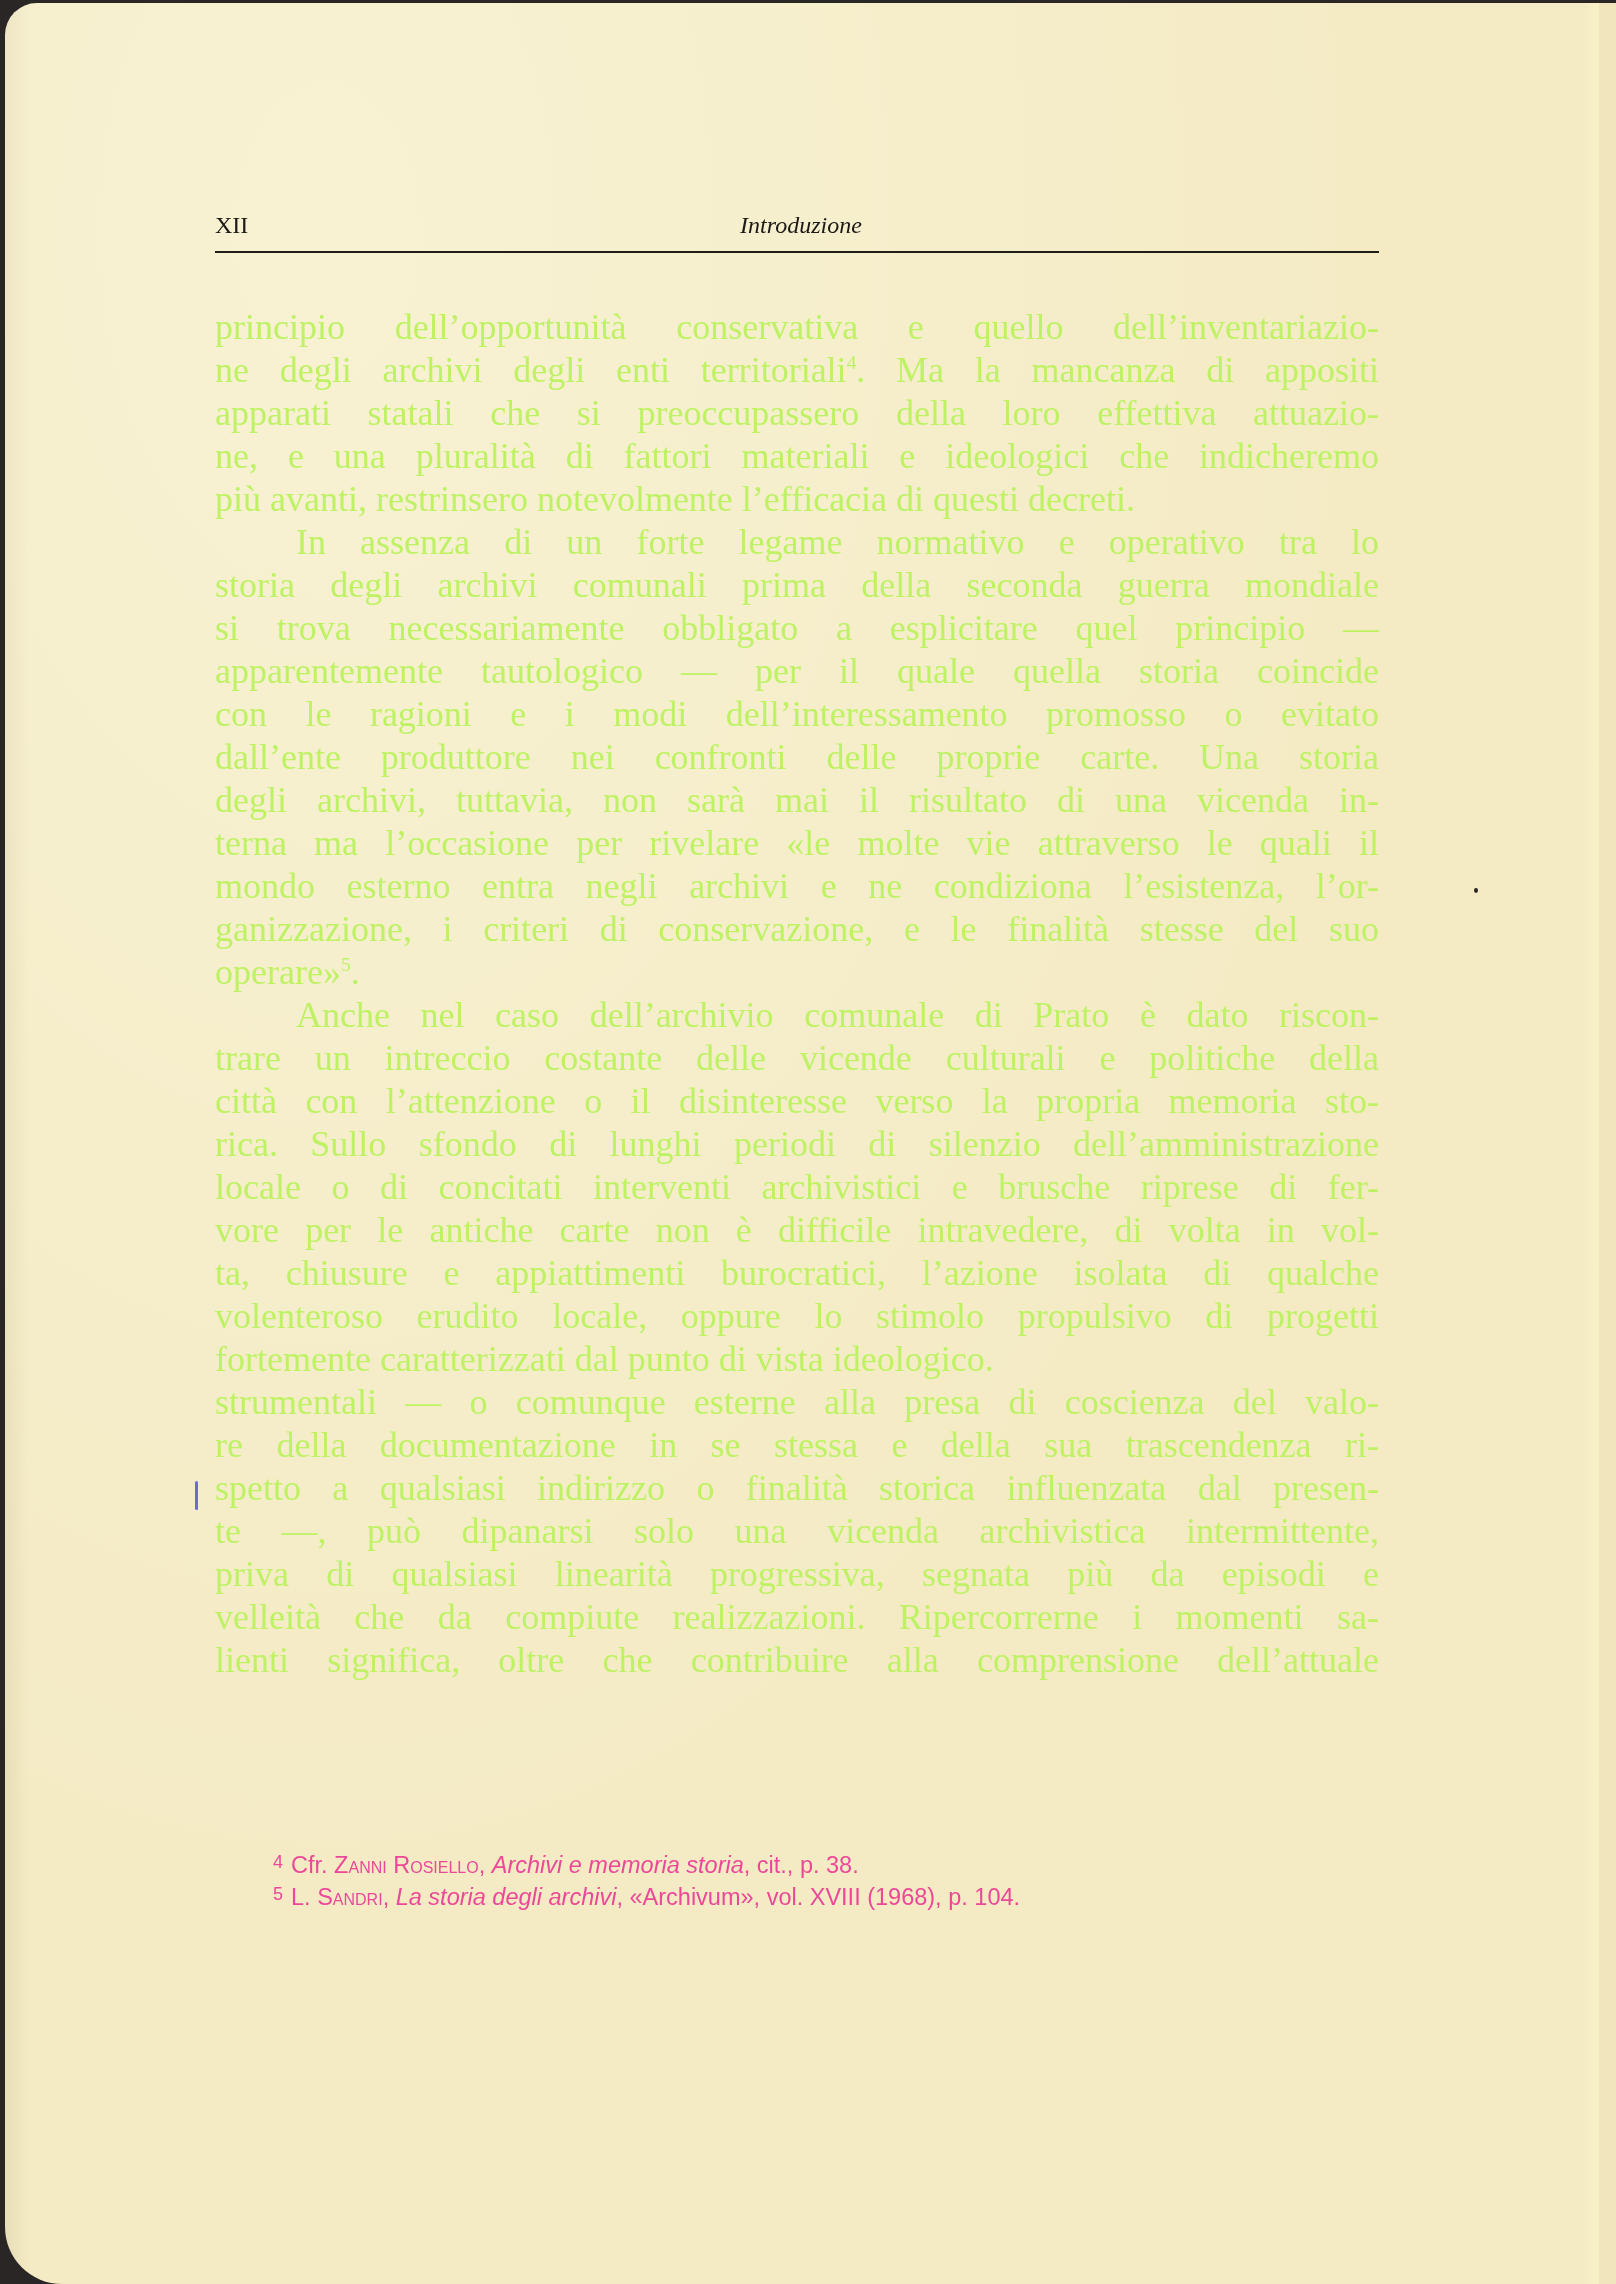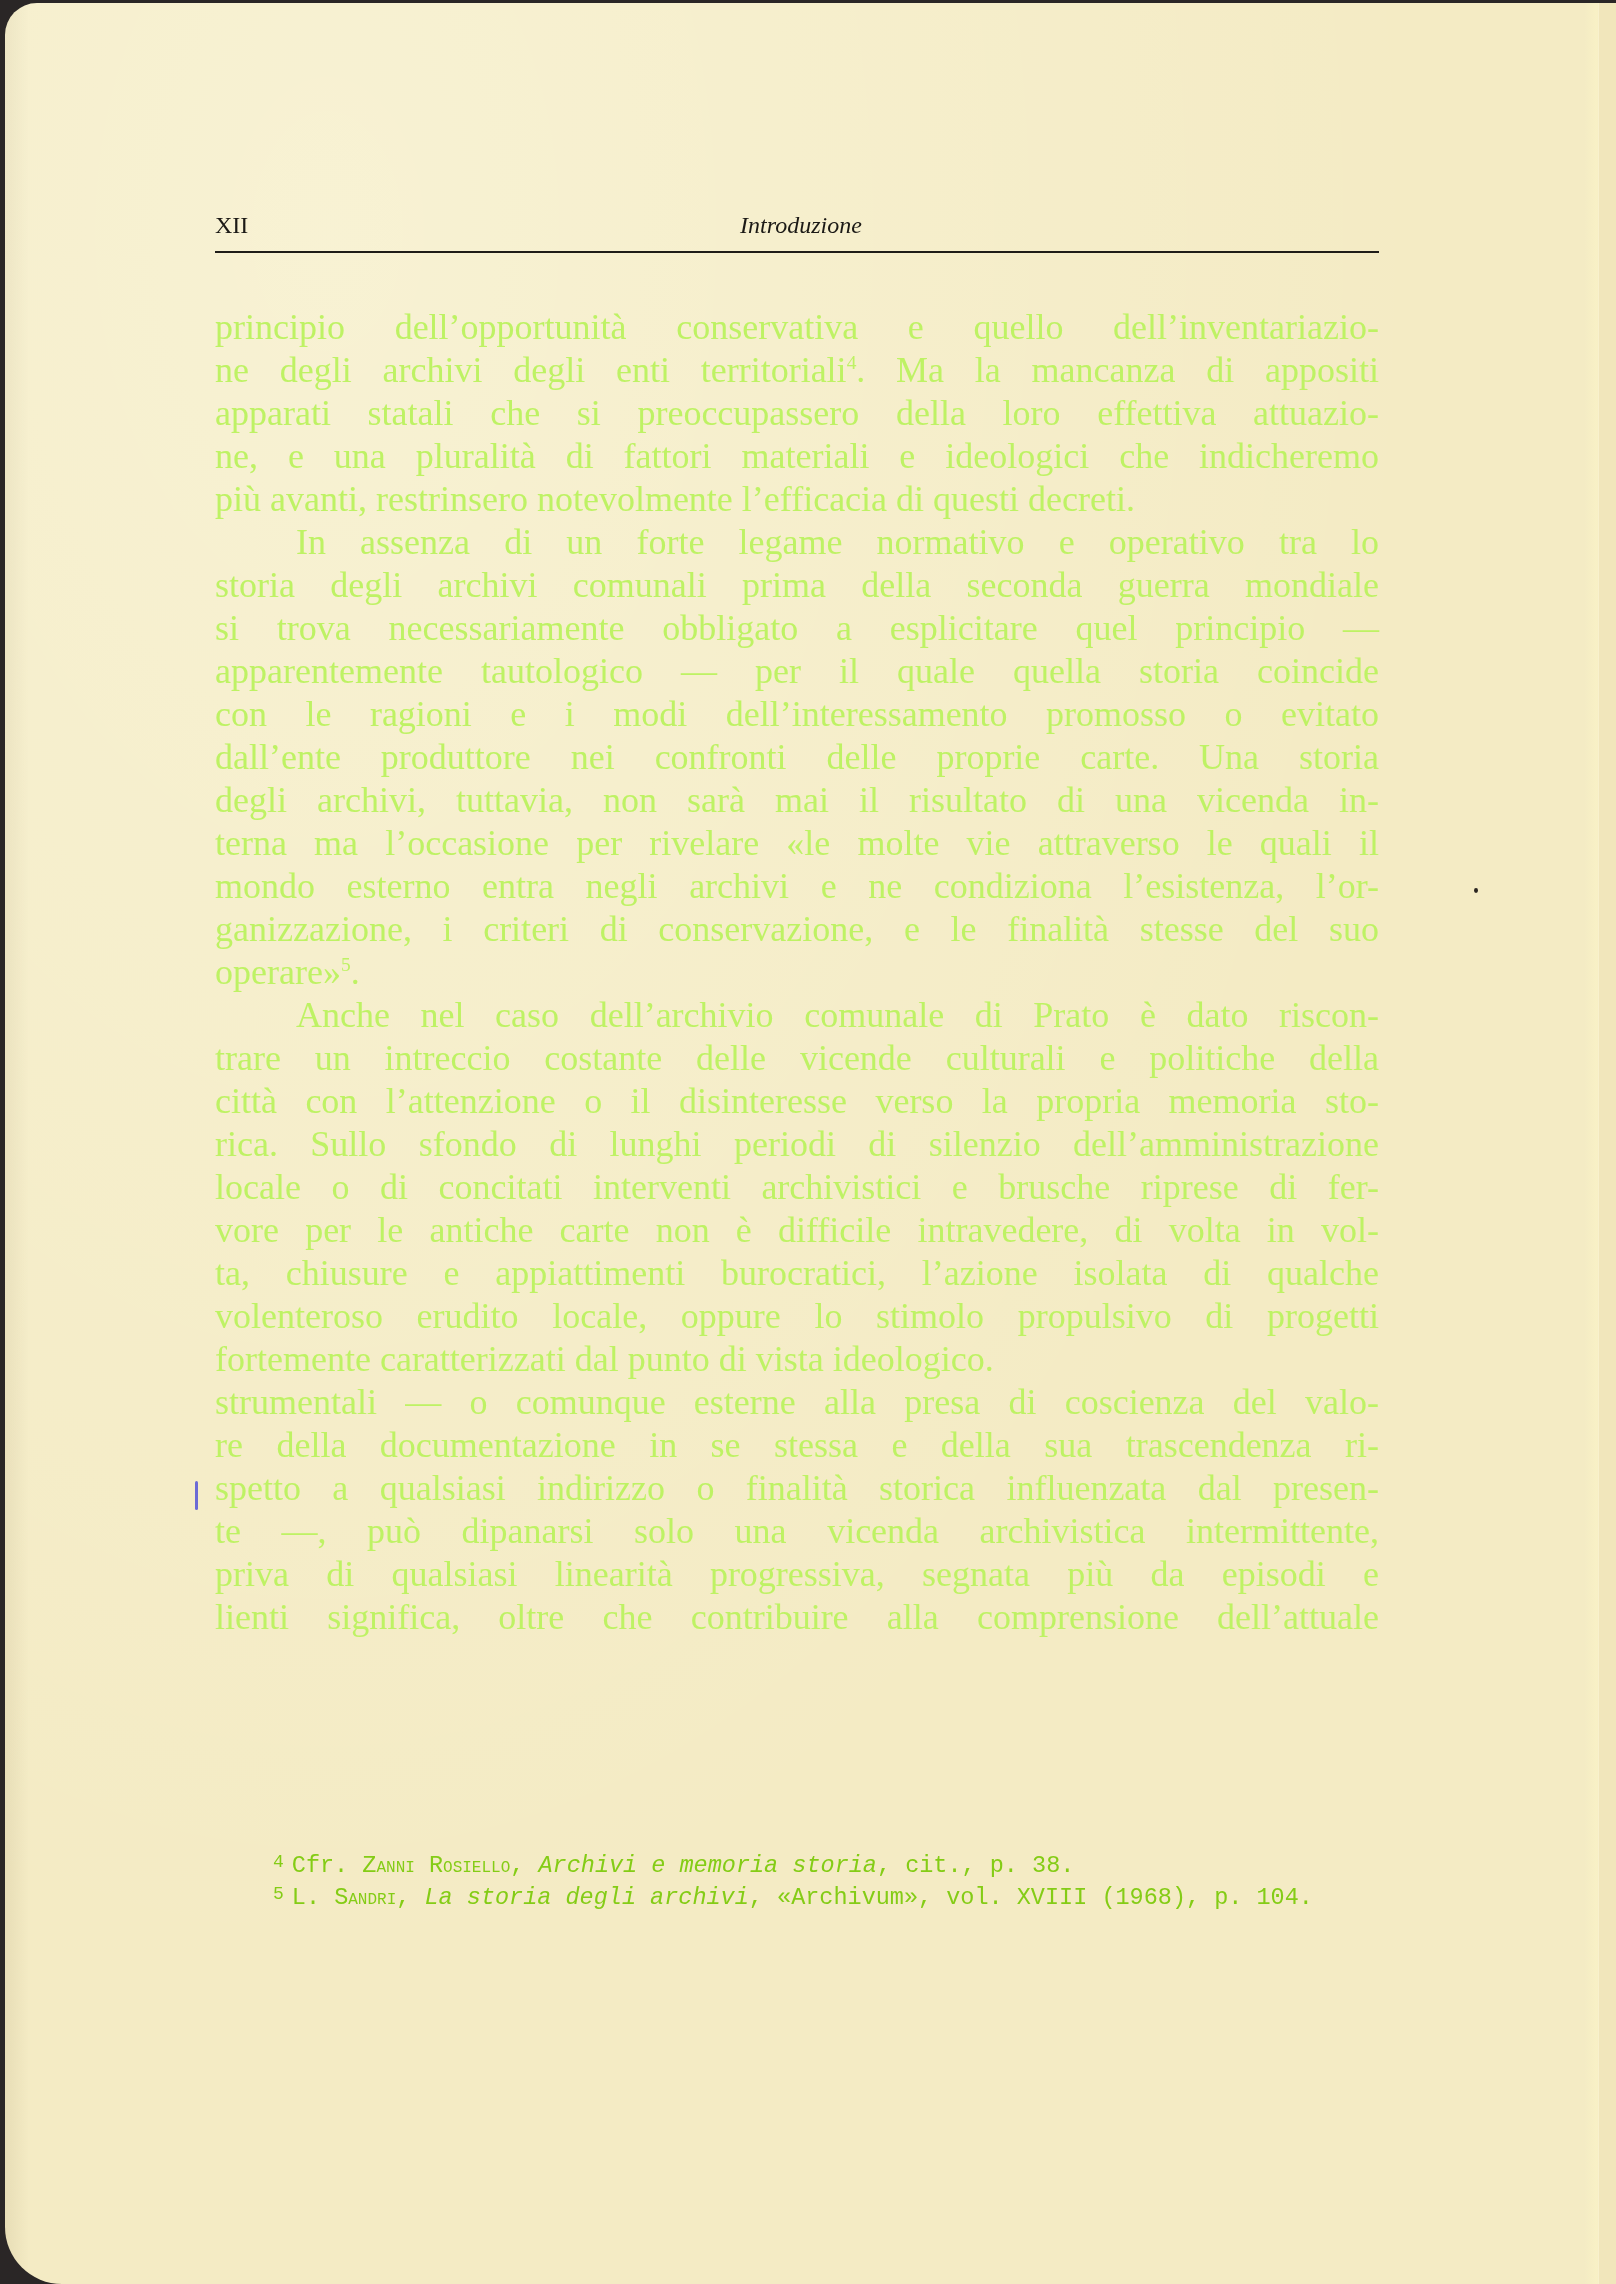--- a/index.html
+++ b/index.html
@@ -52,22 +52,22 @@
   .line.last { text-align-last: left; }
   .line.indent { padding-left: 81px; }
   sup.fn { font-size: 19.4px; vertical-align: 13px; line-height: 0; }
   .margin-mark {
     position: absolute; left: 195px; top: 1481px; width: 3.2px; height: 29px;
     background: #4a4ad8; opacity: 0.8; border-radius: 1.6px;
   }
   .speck { position: absolute; width: 4px; height: 4.9px; background: #2a2520; border-radius: 50%; }
   .footnotes {
     position: absolute; left: 273px; top: 1848px; width: 1053px;
-    font-family: Liberation Mono, monospace;
-    font-size: 23.5px; line-height: 29px; color: #84cc16;
+    font-family: Liberation Sans, sans-serif;
+    font-size: 23.5px; line-height: 29px; color: #ec4899;
   }
   .footnote { display: block; white-space: nowrap; }
   .fn-num { font-size: 18px; vertical-align: 4.9px; margin-right: 8px; }
   .sc { font-variant: small-caps; }
   .it { font-style: italic; }
 </style>
 </head>
 <body>
 
 <div class="page"></div>
@@ -106,20 +106,21 @@
   <span class="line">locale o di concitati interventi archivistici e brusche riprese di fer-</span>
   <span class="line">vore per le antiche carte non è difficile intravedere, di volta in vol-</span>
   <span class="line">ta, chiusure e appiattimenti burocratici, l’azione isolata di qualche</span>
   <span class="line">volenteroso erudito locale, oppure lo stimolo propulsivo di progetti</span>
   <span class="line last">fortemente caratterizzati dal punto di vista ideologico.</span>
   <span class="line">strumentali — o comunque esterne alla presa di coscienza del valo-</span>
   <span class="line">re della documentazione in se stessa e della sua trascendenza ri-</span>
   <span class="line">spetto a qualsiasi indirizzo o finalità storica influenzata dal presen-</span>
   <span class="line">te —, può dipanarsi solo una vicenda archivistica intermittente,</span>
   <span class="line">priva di qualsiasi linearità progressiva, segnata più da episodi e</span>
+  <span class="line">velleità che da compiute realizzazioni. Ripercorrerne i momenti sa-</span>
   <span class="line">lienti significa, oltre che contribuire alla comprensione dell’attuale</span>
 </div>
 
 <div class="footnotes">
   <span class="footnote"><span class="fn-num">4</span><span>Cfr. </span><span class="sc">Zanni Rosiello</span><span>, </span><span class="it">Archivi e memoria storia</span><span>, cit., p. 38.</span></span>
   <span class="footnote"><span class="fn-num">5</span><span>L. </span><span class="sc">Sandri</span><span>, </span><span class="it">La storia degli archivi</span><span>, «Archivum», vol. XVIII (1968), p. 104.</span></span>
 </div>
 
 
 </body></html>

